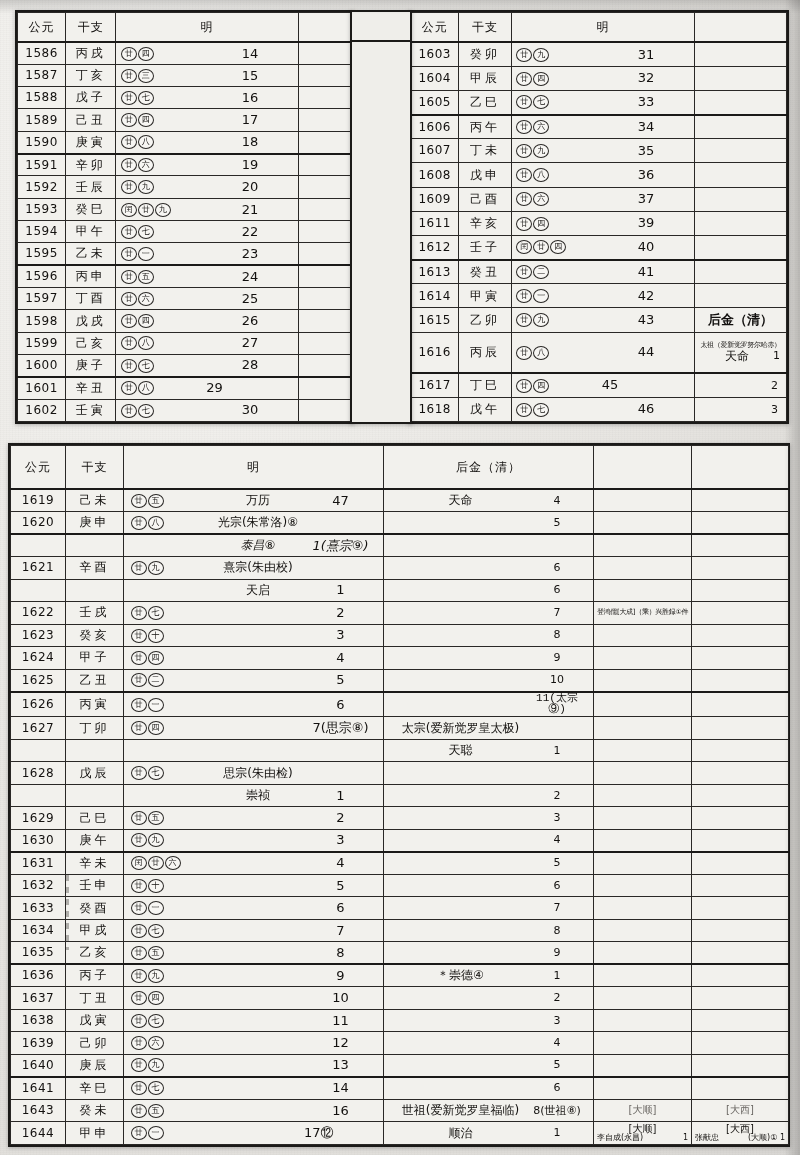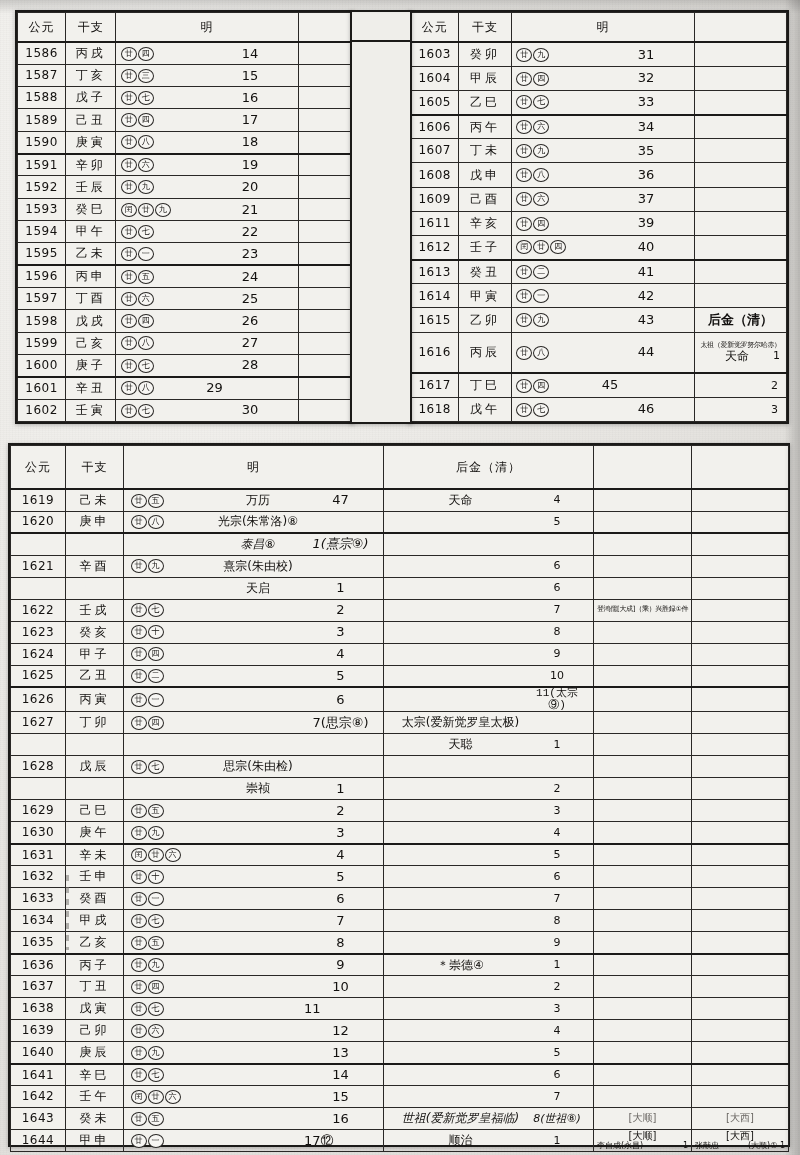--- a/index.html
+++ b/index.html
@@ -991,21 +991,21 @@
             <td class=""></td>
             <td class=""></td>
           </tr>
           <tr style="height: 22px;">
             <td class="yr">1638</td>
             <td class="gz">戊寅</td>
             <td class="">
               <div class="spread" style="padding:0 6px;">
                 <span style="width:82px;display:inline-block;text-align:left"><span class="bubrow"><span class="bub">廿</span><span class="bub">七</span></span></span>
                 <span class="zh" style="width:92px;text-align:center"></span>
-                <span class="num" style="flex:1;">11</span>
+                <span class="num" style="flex:1;text-align:center">11</span>
               </div>
             </td>
             <td class="">
               <div class="spread" style="padding:0 8px;">
                 <span class="zh" style="flex:1;text-align:center"></span>
                 <span class="numsm" style="width:56px;text-align:center">3</span>
               </div>
             </td>
             <td class=""></td>
             <td class=""></td>
@@ -1061,50 +1061,31 @@
             <td class="">
               <div class="spread" style="padding:0 8px;">
                 <span class="zh" style="flex:1;text-align:center"></span>
                 <span class="numsm" style="width:56px;text-align:center">6</span>
               </div>
             </td>
             <td class=""></td>
             <td class=""></td>
           </tr>
           <tr style="height: 22px;">
-            <td class="yr">1642</td>
-            <td class="gz">壬午</td>
-            <td class="">
-              <div class="spread" style="padding:0 6px;">
-                <span style="width:82px;display:inline-block;text-align:left"><span class="bubrow"><span class="bub">闰</span><span class="bub">廿</span><span class="bub">六</span></span></span>
-                <span class="zh" style="width:92px;text-align:center"></span>
-                <span class="num" style="flex:1;text-align:center">15</span>
-              </div>
-            </td>
-            <td class="">
-              <div class="spread" style="padding:0 8px;">
-                <span class="zh" style="flex:1;text-align:center"></span>
-                <span class="numsm" style="width:56px;text-align:center">7</span>
-              </div>
-            </td>
-            <td class=""></td>
-            <td class=""></td>
-          </tr>
-          <tr style="height: 22px;">
             <td class="yr">1643</td>
             <td class="gz">癸未</td>
             <td class="">
               <div class="spread" style="padding:0 6px;">
                 <span style="width:82px;display:inline-block;text-align:left"><span class="bubrow"><span class="bub">廿</span><span class="bub">五</span></span></span>
                 <span class="zh" style="width:92px;text-align:center"></span>
                 <span class="num" style="flex:1;text-align:center">16</span>
               </div>
             </td>
             <td class="">
-              <div class="spread" style="padding:0 8px;font-style:italic;">
+              <div class="spread" style="padding:0 8px;">
                 <span class="zh" style="flex:1;text-align:center">世祖(爱新觉罗皇福临)</span>
                 <span class="numsm" style="width:56px;text-align:center">8(世祖⑧)</span>
               </div>
             </td>
             <td class="">
               <div class="box-lab faint">[大顺]</div>
             </td>
             <td class="">
               <div class="box-lab faint">[大西]</div>
             </td>

